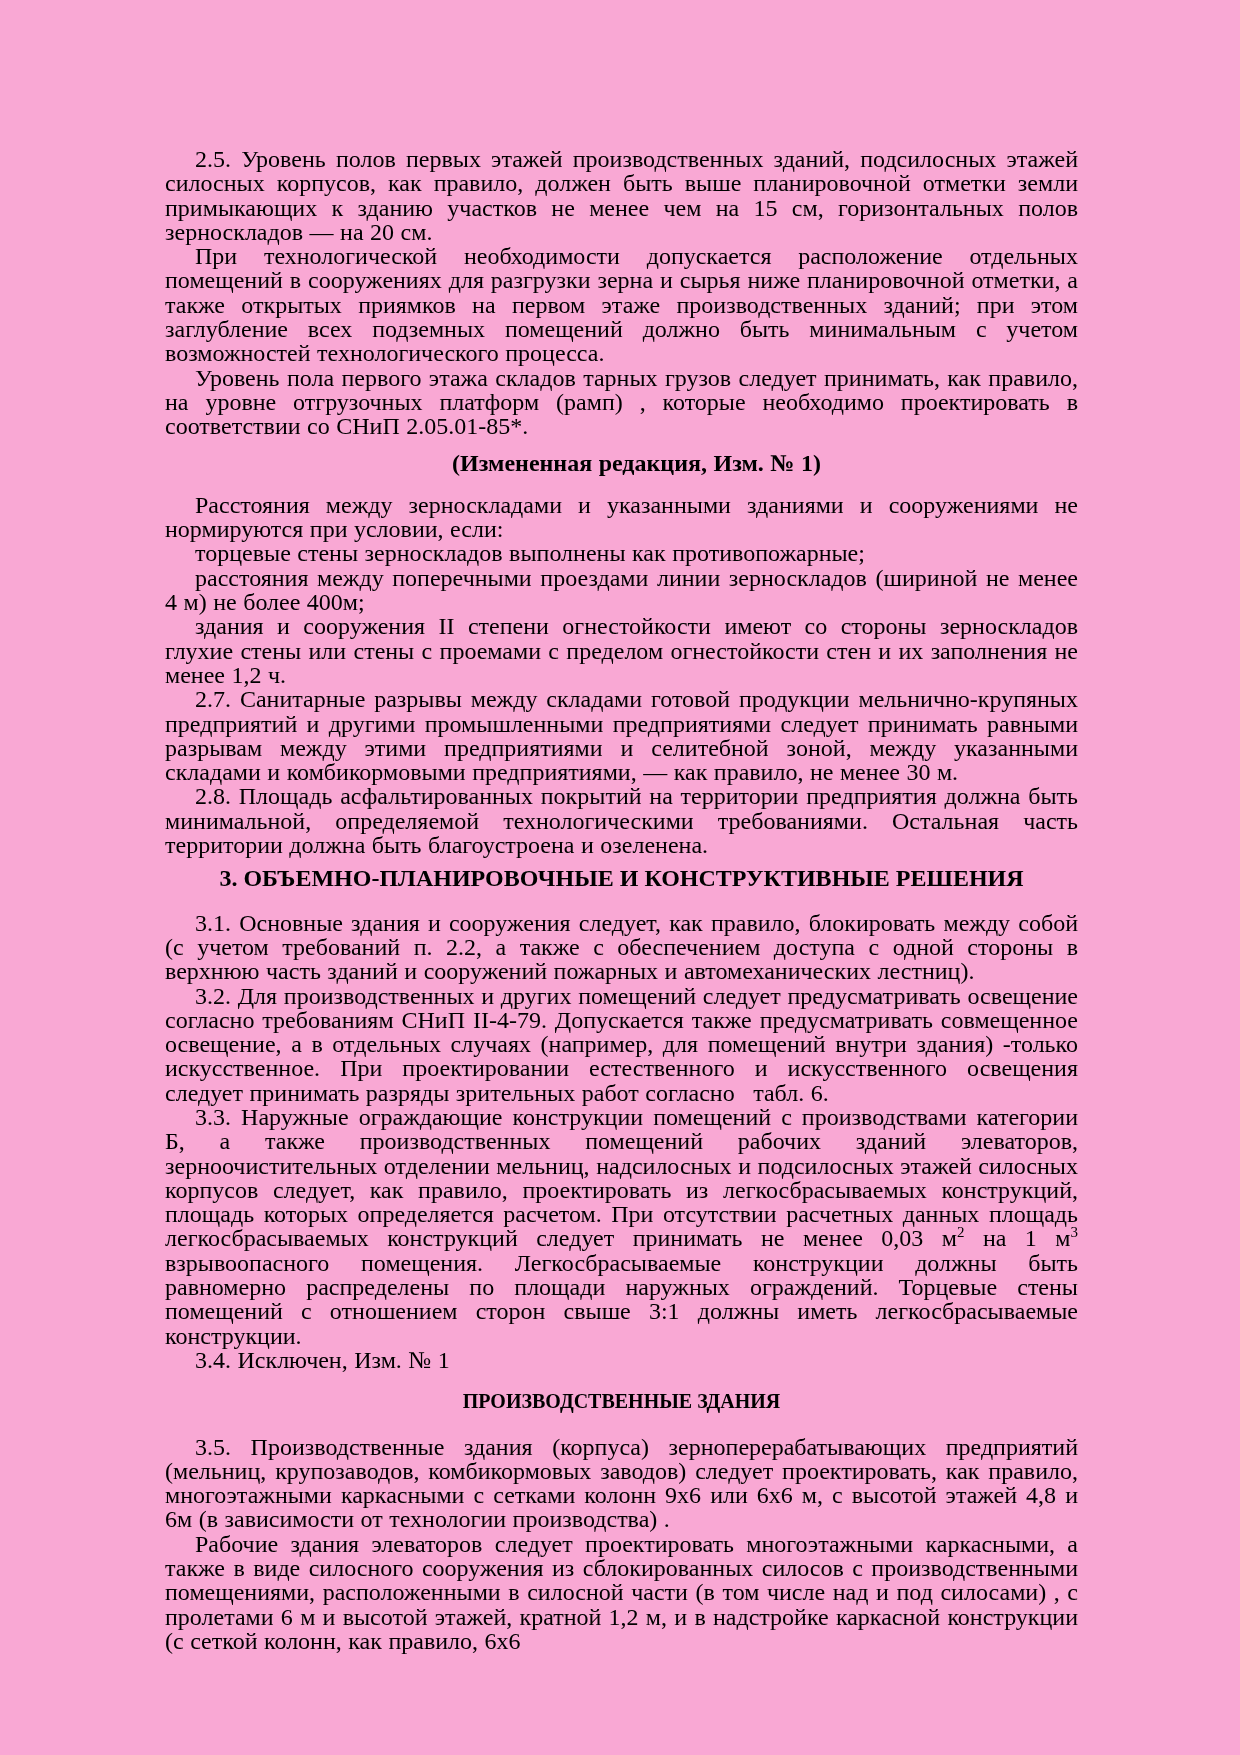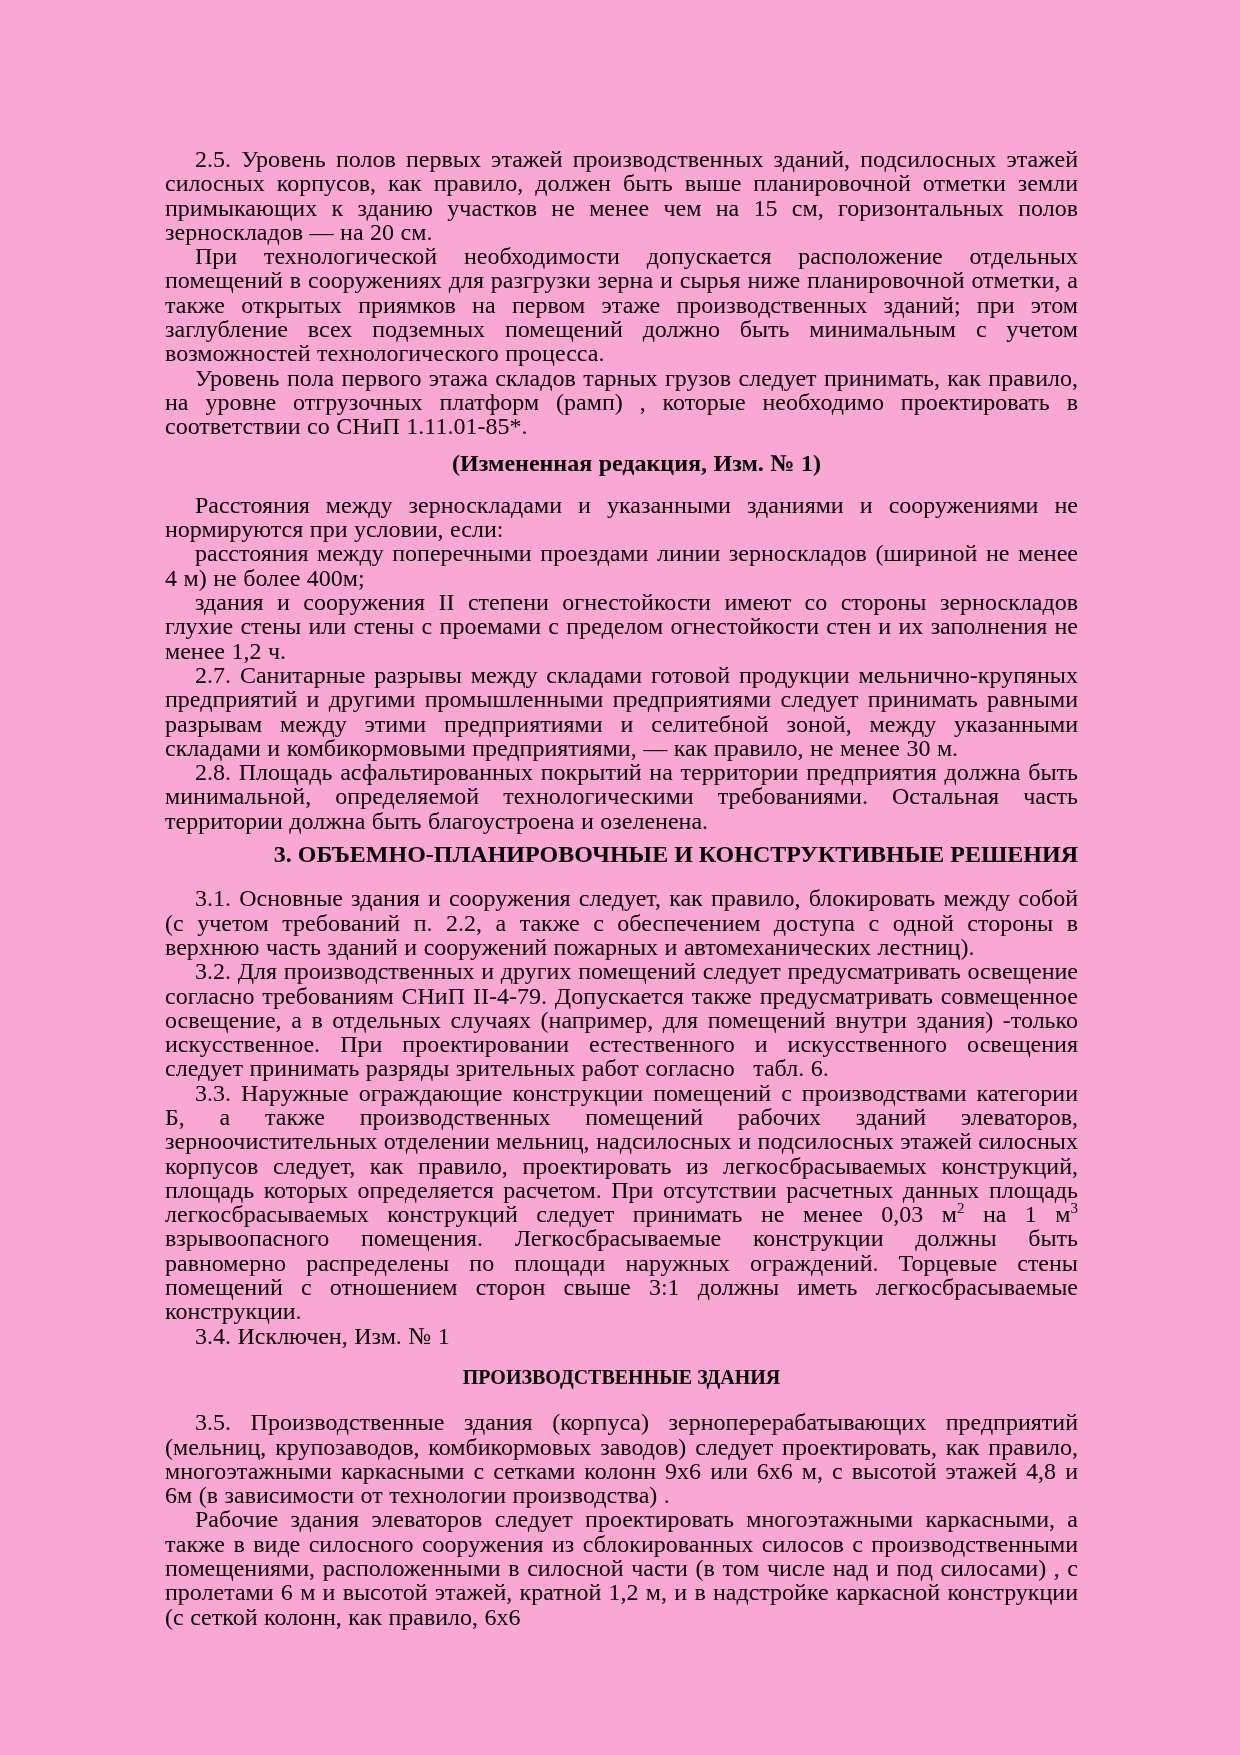--- a/index.html
+++ b/index.html
@@ -38,21 +38,21 @@
   .remark {
     font-weight: bold;
     text-align: center;
     margin: 12px 0 18px 0;
   }
   .section-heading {
     margin: 9px 0 20px 0;
     font-size: 24px;
     line-height: 24.3px;
     font-weight: bold;
-    text-align: right;
+    text-align: center;
     text-indent: 0;
   }
   .subsection-heading {
     margin: 17px 0 21px 0;
     font-size: 20px;
     line-height: 24.3px;
     font-weight: bold;
     text-align: center;
     text-indent: 0;
   }
@@ -66,25 +66,26 @@
   }
 </style>
 </head>
 <body>
 
 <div class="page">
   <div class="content">
 
     <p class="body-text">2.5. Уровень полов первых этажей производственных зданий, подсилосных этажей силосных корпусов, как правило, должен быть выше планировочной отметки земли примыкающих к зданию участков не менее чем на 15 см, горизонтальных полов зерноскладов — на 20 см.</p>
     <p class="body-text">При технологической необходимости допускается расположение отдельных помещений в сооружениях для разгрузки зерна и сырья ниже планировочной отметки, а также открытых приямков на первом этаже производственных зданий; при этом заглубление всех подземных помещений должно быть минимальным с учетом возможностей технологического процесса.</p>
-    <p class="body-text">Уровень пола первого этажа складов тарных грузов следует принимать, как правило, на уровне отгрузочных платформ (рамп) , которые необходимо проектировать в соответствии со СНиП 1.11.01-85*.</p>
+    <p class="body-text">Уровень пола первого этажа складов тарных грузов следует принимать, как правило, на уровне отгрузочных платформ (рамп) , которые необходимо проектировать в соответствии со СНиП 2.05.01-85*.</p>
 
     <p class="body-text remark">(Измененная редакция, Изм. № 1)</p>
 
     <p class="body-text">Расстояния между зерноскладами и указанными зданиями и сооружениями не нормируются при условии, если:</p>
+    <p class="body-text">торцевые стены зерноскладов выполнены как противопожарные;</p>
     <p class="body-text">расстояния между поперечными проездами линии зерноскладов (шириной не менее 4 м) не более 400м;</p>
     <p class="body-text">здания и сооружения II степени огнестойкости имеют со стороны зерноскладов глухие стены или стены с проемами с пределом огнестойкости стен и их заполнения не менее 1,2 ч.</p>
     <p class="body-text">2.7. Санитарные разрывы между складами готовой продукции мельнично-крупяных предприятий и другими промышленными предприятиями следует принимать равными разрывам между этими предприятиями и селитебной зоной, между указанными складами и комбикормовыми предприятиями, — как правило, не менее 30 м.</p>
     <p class="body-text">2.8. Площадь асфальтированных покрытий на территории предприятия должна быть минимальной, определяемой технологическими требованиями. Остальная часть территории должна быть благоустроена и озеленена.</p>
 
     <h2 class="section-heading">3. ОБЪЕМНО-ПЛАНИРОВОЧНЫЕ И КОНСТРУКТИВНЫЕ РЕШЕНИЯ</h2>
 
     <p class="body-text">3.1. Основные здания и сооружения следует, как правило, блокировать между собой (с учетом требований п. 2.2, а также с обеспечением доступа с одной стороны в верхнюю часть зданий и сооружений пожарных и автомеханических лестниц).</p>
     <p class="body-text">3.2. Для производственных и других помещений следует предусматривать освещение согласно требованиям СНиП II-4-79. Допускается также предусматривать совмещенное освещение, а в отдельных случаях (например, для помещений внутри здания) -только искусственное. При проектировании естественного и искусственного освещения следует принимать разряды зрительных работ согласно  табл. 6.</p>
 

